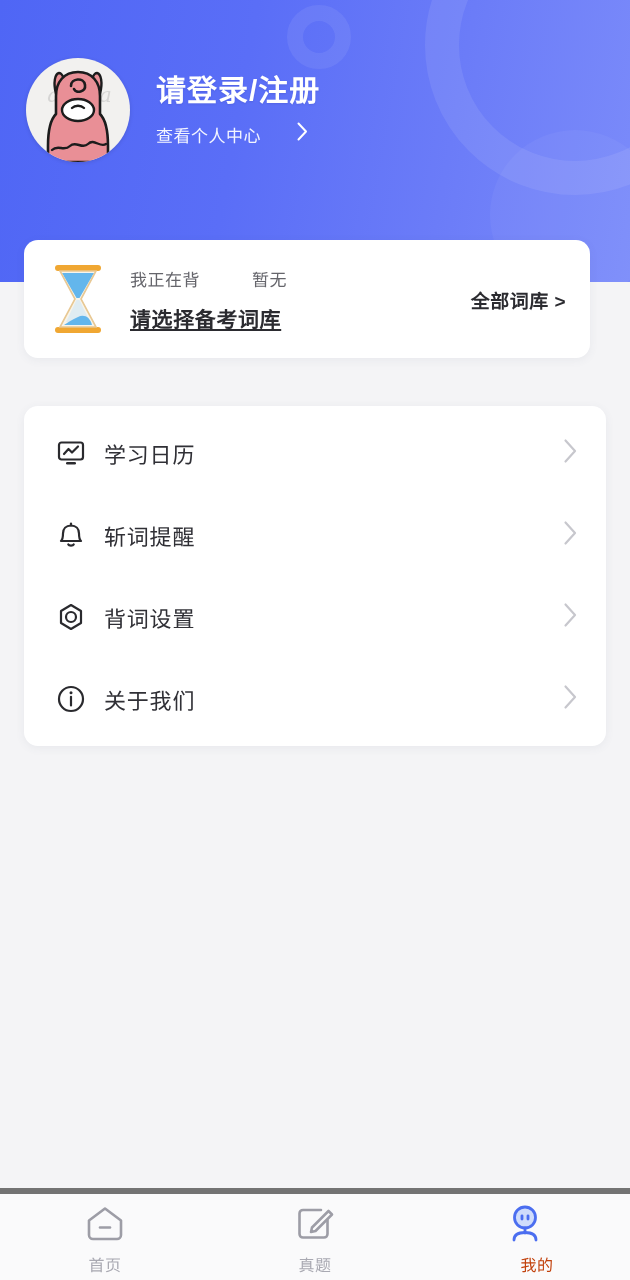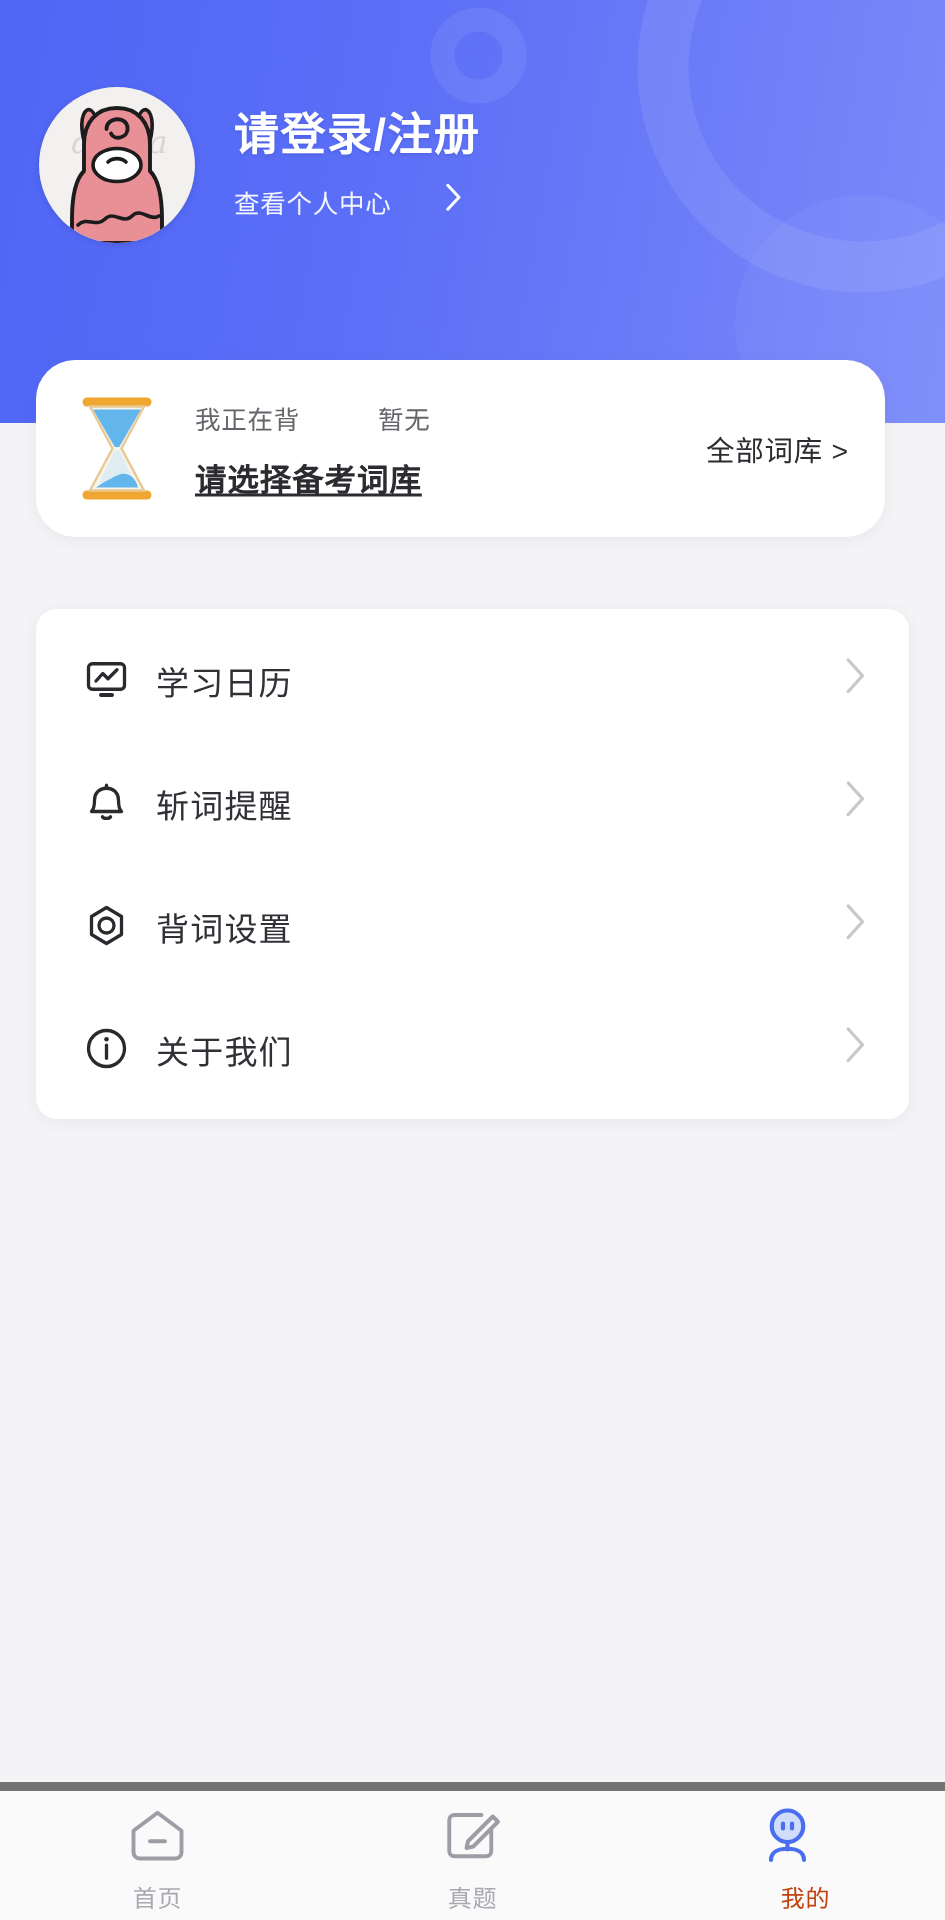--- a/index.html
+++ b/index.html
@@ -56,35 +56,35 @@
   }
   .profile-sub {
     margin-top:14px; display:flex; align-items:center;
     color:rgba(255,255,255,0.93); font-size:17px; letter-spacing:0.5px;gap:24px;
   }
   .profile-sub .chev { margin-left:12px; display:inline-block; }
 
   
   .wordbank-card {
     position:absolute; left:24px; top:240px; width:566px; height:118px;
-    background:#ffffff; border-radius:26px;
+    background:#ffffff; border-radius:14px;
     box-shadow:0 2px 10px rgba(70,80,120,0.07);
     display:flex; align-items:center; padding:0 24px 0 26px;
   }
   .hourglass { width:56px; height:74px; flex:none; margin-right:24px; }
   .wb-texts { flex:1; min-width:0; }
   .wb-row-top { display:flex; align-items:center; }
   .wb-label { font-size:17px; color:#65656b; letter-spacing:0.5px; }
   .wb-value { font-size:17px; color:#65656b; letter-spacing:0.5px; margin-left:52px; }
   .wb-main {
     margin-top:12px; font-size:21px; font-weight:bold;
     color:#2b2b30; letter-spacing:0.6px;text-decoration:underline;
   }
   .wb-all {
-    flex:none; font-size:19px; font-weight:normal;
+    flex:none; font-size:19px; font-weight:bold;
     color:#2b2b30; letter-spacing:0.5px; white-space:nowrap;
     padding-left:10px;
   }
 
   
   .menu-card {
     position:absolute; left:24px; top:406px; width:582px;
     background:#ffffff; border-radius:14px;
     box-shadow:0 2px 10px rgba(70,80,120,0.07);
     padding:6px 0 6px 0;

